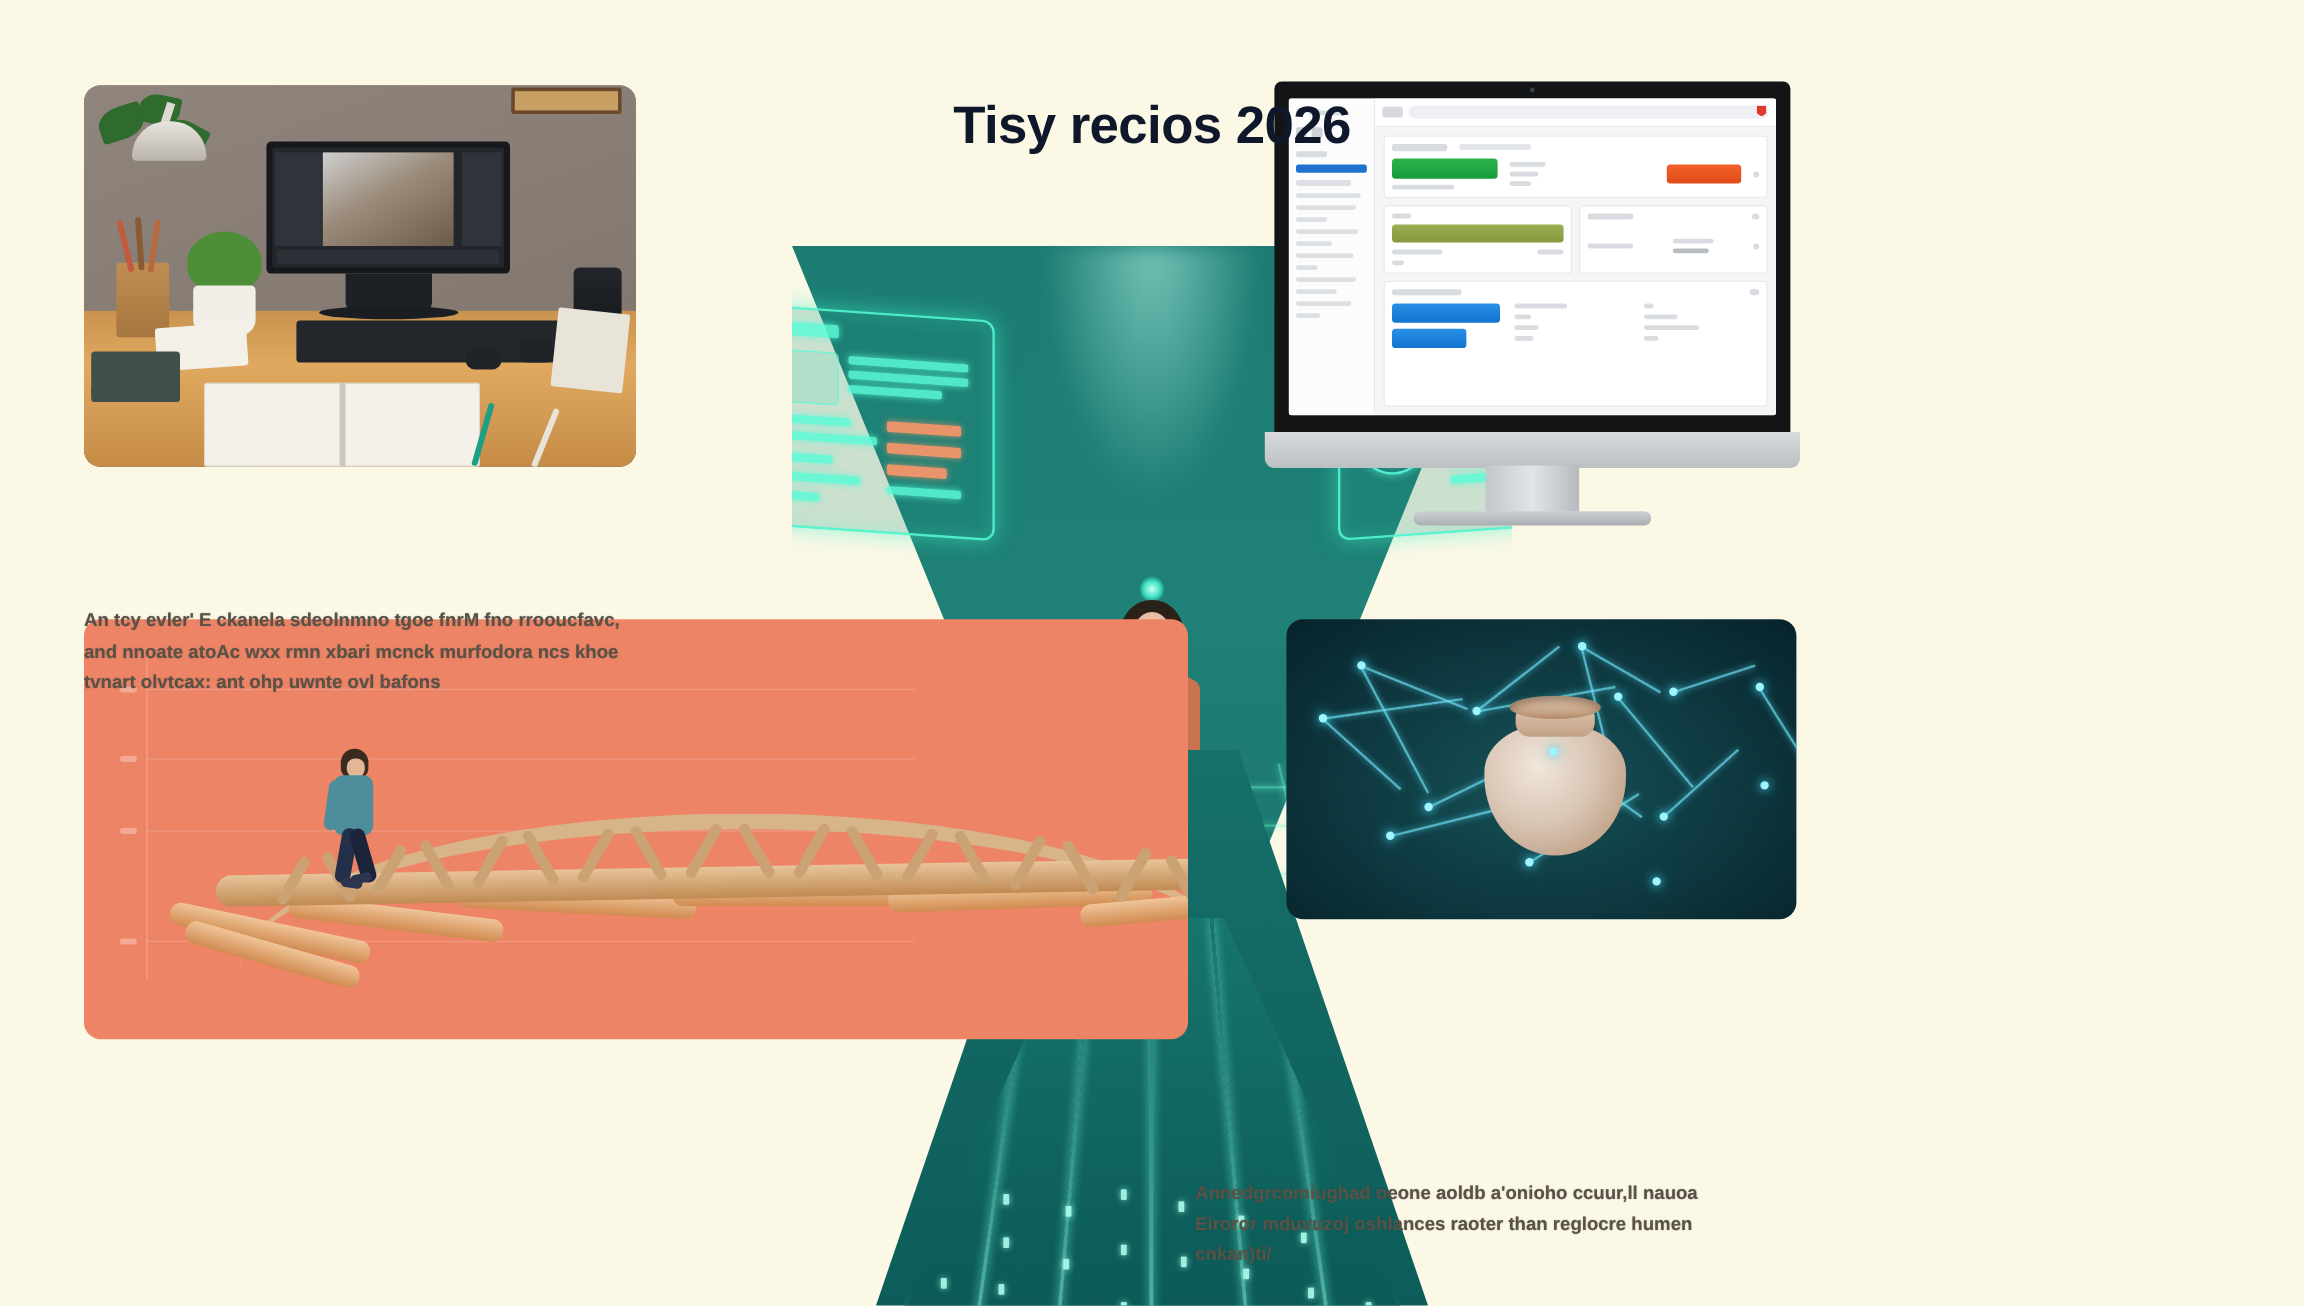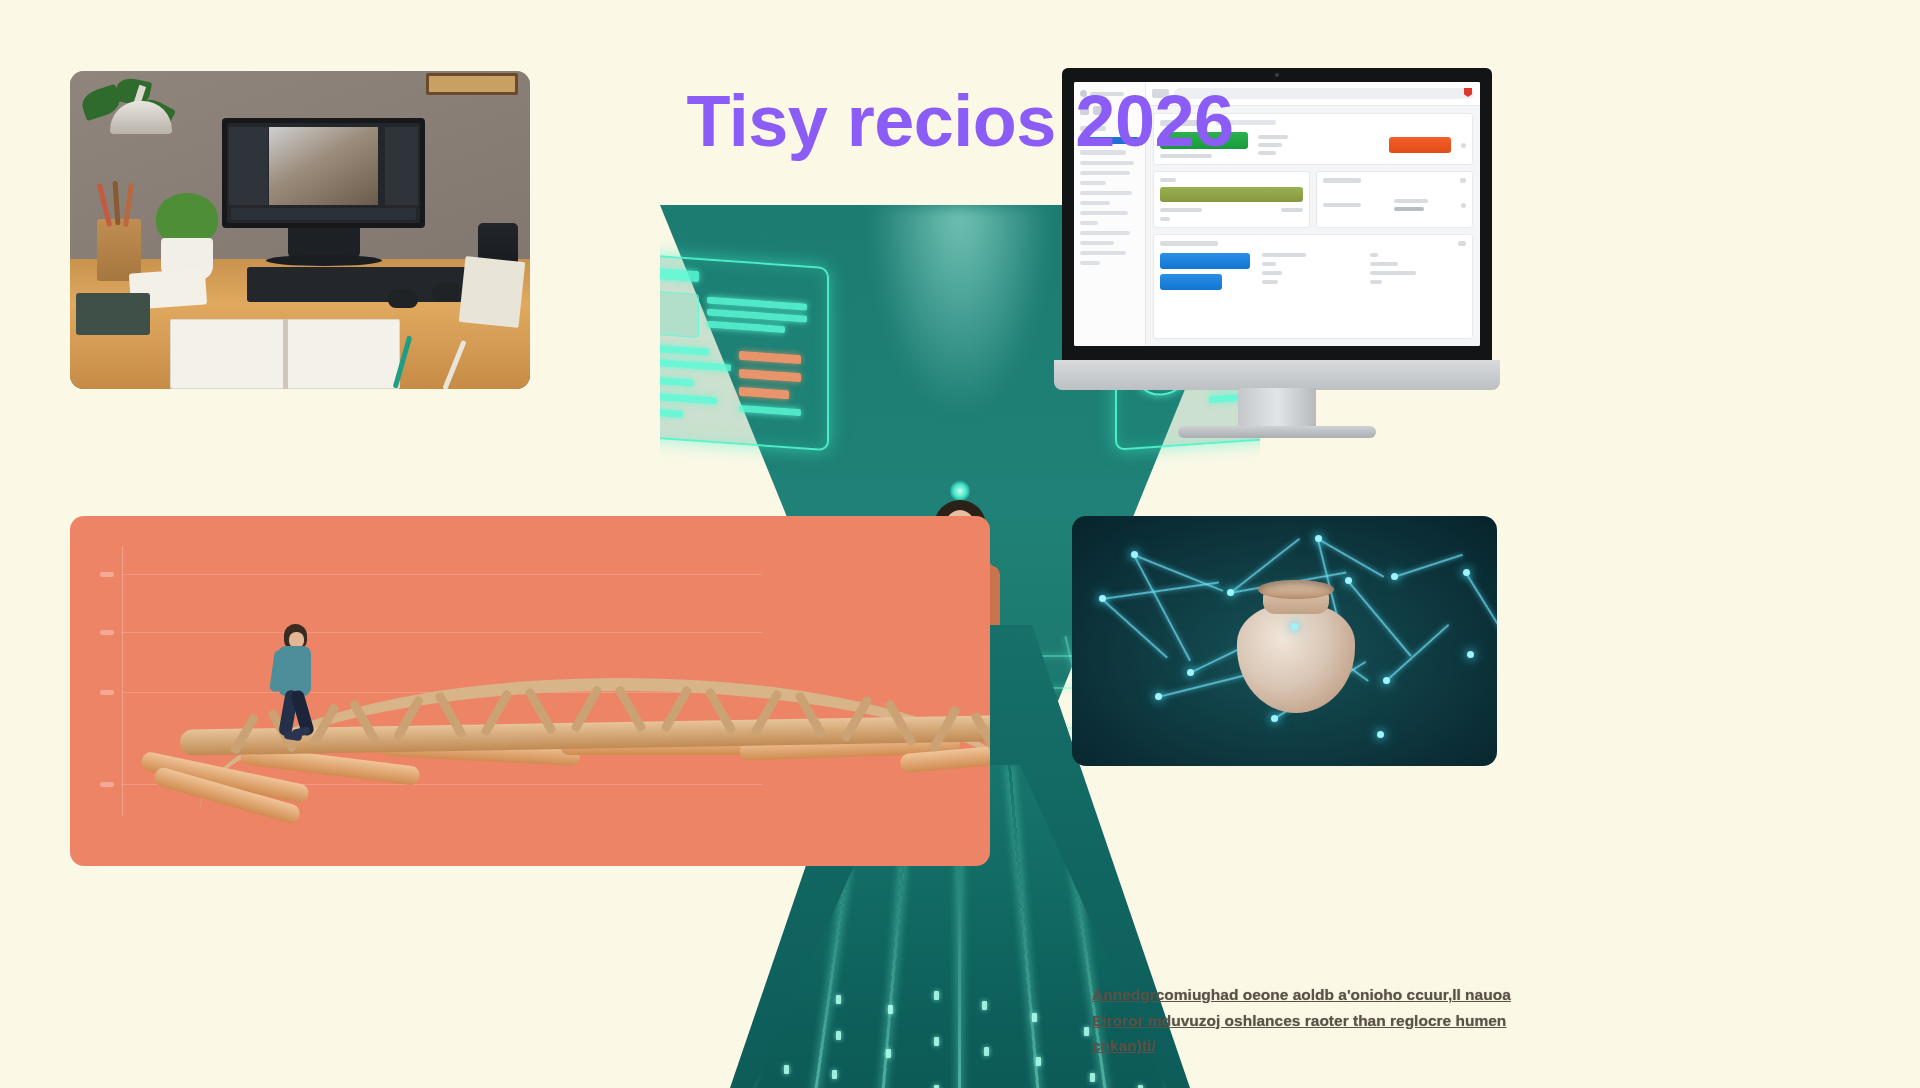--- a/index.html
+++ b/index.html
@@ -174,35 +174,35 @@
     background:linear-gradient(180deg,#DCC7B2,#C3A286);border-radius:12px;}
   .vase-rim{position:absolute;left:21px;top:2px;width:76px;height:19px;
     background:linear-gradient(180deg,#E8D6C2,#B98F6C);border-radius:50%;
     box-shadow:inset 0 4px 7px rgba(90,55,30,.55);}
   .net-node{position:absolute;width:7px;height:7px;border-radius:50%;background:#9EF4FF;box-shadow:0 0 8px #45D8F0,0 0 15px rgba(69,216,240,.6);}
   .net-edge{position:absolute;height:1.5px;background:rgba(110,225,245,.72);box-shadow:0 0 5px rgba(90,220,245,.7);transform-origin:0 50%;}
 
   
   .title{
     position:absolute;left:660px;top:80px;width:600px;text-align:center;
-    font-size:72px;font-weight:bold;color:#8b5cf6;letter-spacing:-.5px;
+    font-size:44px;font-weight:bold;color:#0f172a;letter-spacing:-.5px;
     white-space:nowrap;
   }
 
   
   .caption{
     position:absolute;font-size:15.5px;line-height:1.65;
     color:#5A5247;font-weight:600;
     filter:blur(.65px);
     text-shadow:0 0 1px rgba(70,62,52,.55);
   }
   .cap-tl{left:70px;top:505px;width:460px;}
   .cap-tr{left:1058px;top:505px;width:440px;}
   .cap-bl{left:70px;top:982px;width:470px;}
-  .cap-br{left:1092px;top:982px;width:450px;text-decoration:underline;}
+  .cap-br{left:996px;top:982px;width:450px;}
   .cap-bl{color:#6B4436;text-shadow:0 0 1px rgba(110,70,55,.5);}
   .cap-br{color:#5A5247;}
 </style>
 </head>
 <body>
 
 <div id="stage">
 
   <div class="center-wedge">
     <div class="wedge-top"></div>
@@ -552,15 +552,16 @@
     <div class="net-node" style="left:311px;top:161px;"></div>
     <div class="net-node" style="left:83px;top:177px;"></div>
     <div class="net-node" style="left:199px;top:199px;"></div>
     <div class="net-node" style="left:305px;top:215px;"></div>
     <div class="net-node" style="left:395px;top:135px;"></div>
     <div class="net-node" style="left:273px;top:61px;"></div>
   </div>
 
   <div class="title">Tisy recios 2026</div>
 
+  <div class="caption cap-tl">An tcy evler' E ckanela sdeolnmno tgoe fnrM fno rrooucfavc, and nnoate atoAc wxx rmn xbari mcnck murfodora ncs khoe tvnart olvtcax: ant ohp uwnte ovl bafons</div>
   <div class="caption cap-br">Annedgrcomiughad oeone aoldb a'onioho ccuur,ll nauoa Eiroror mduvuzoj oshlances raoter than reglocre humen cnkan)ti/</div>
 
 </div>
 
 </body></html>

